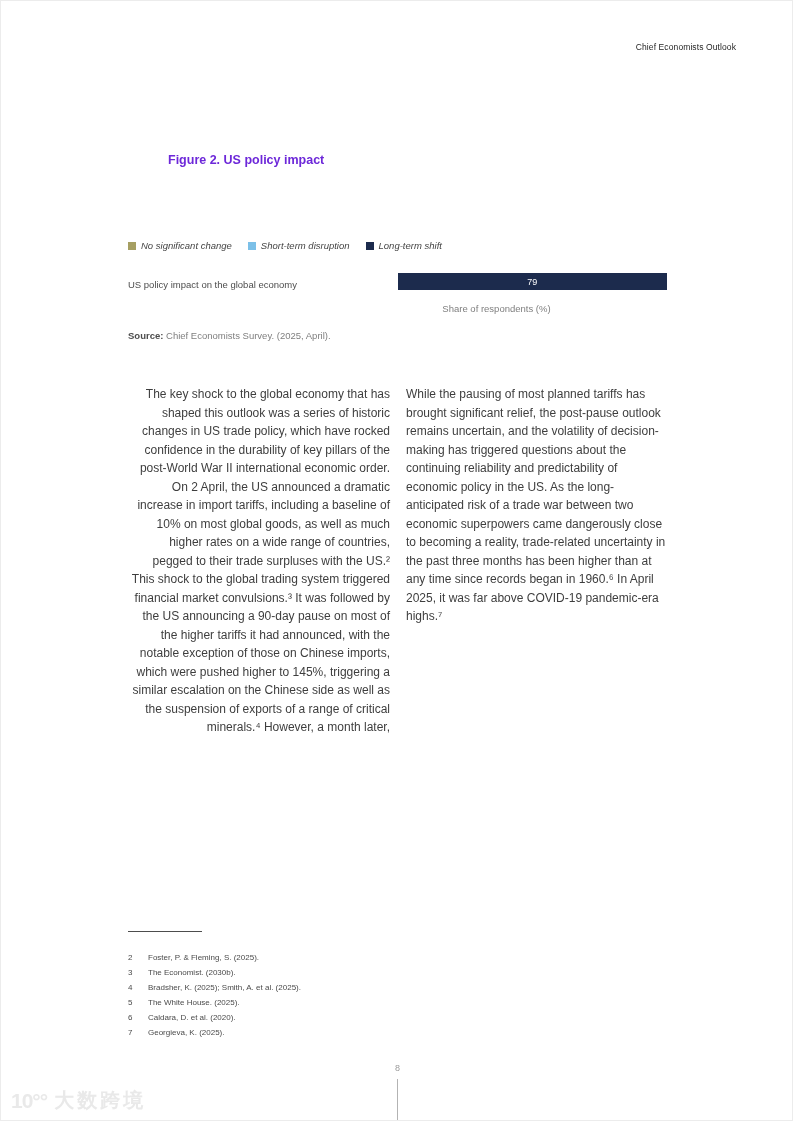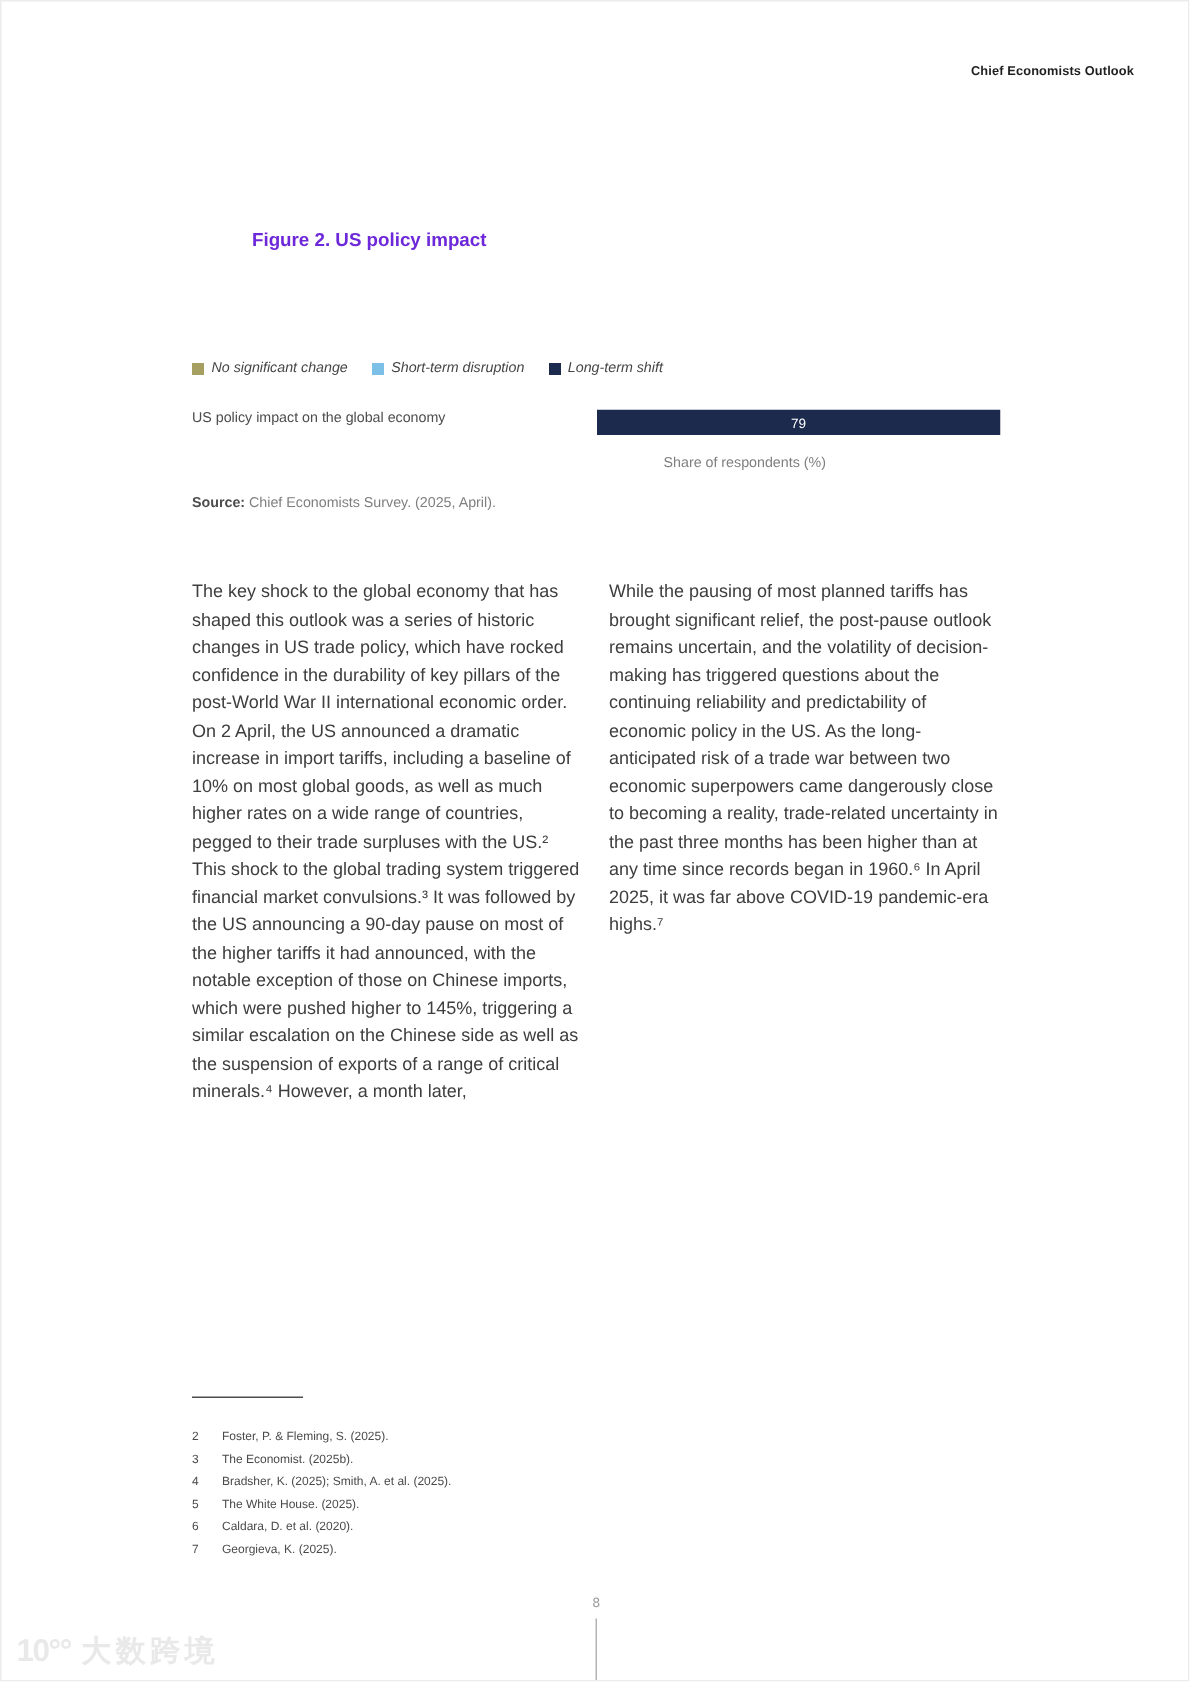--- a/index.html
+++ b/index.html
@@ -9,25 +9,24 @@
     width: 793px;
     height: 1121px;
     background: #ffffff;
     font-family: "Liberation Sans", sans-serif;
     overflow: hidden;
     border: 1px solid #ececec;
   }
   .header-right {
     position: absolute;
     top: 41px;
-    right: 36px;
+    right: 56px;
     font-size: 8.5px;
     color: #1f1f1f;
     letter-spacing: 0.1px;
-    font-weight: bold;
   }
   .figure-title {
     position: absolute;
     left: 127px;
     top: 152px;
     font-size: 12.5px;
     font-weight: bold;
     color: #6d28d9;
     padding-left: 40px;
   }
@@ -51,21 +50,21 @@
   .legend-item { display: flex; align-items: center; gap: 5px; }
   .legend-swatch { width: 8px; height: 8px; display: inline-block; }
   .legend-label { font-size: 9.5px; color: #454545; font-style: italic; }
   .chart-row {
     position: absolute;
     left: 127px;
     top: 272px;
     width: 539px;
     height: 17px;
     display: flex;
-    align-items: flex-start;
+    align-items: flex-end;
   }
   .chart-cat-label {
     width: 198px;
     font-size: 9.5px;
     color: #4d4d4d;
     flex-shrink: 0;
   }
   .bar-track {
     flex: 1;
     height: 17px;
@@ -97,21 +96,21 @@
     color: #7f7f7f;
   }
   .source-line .src-label { font-weight: bold; color: #4d4d4d; }
   .body-col {
     position: absolute;
     top: 384px;
     font-size: 12px;
     line-height: 18.5px;
     color: #3e3e3e;
   }
-  .body-col-1 { left: 127px; width: 262px; }
+  .body-col-1 { left: 127px; width: 262px; text-align: right; }
   .body-col-2 { left: 405px; width: 266px; }
   .body-col p + p { margin-top: 18.5px; }
   .fn-divider {
     position: absolute;
     left: 127px;
     top: 930px;
     width: 74px;
     border-top: 1px solid #4d4d4d;
   }
   .footnotes {
@@ -206,21 +205,21 @@
 
   <div class="fn-divider"></div>
 
   <div class="footnotes">
     <div class="fn-row">
       <span class="fn-num">2</span>
       <span class="fn-text">Foster, P. &amp; Fleming, S. (2025).</span>
     </div>
     <div class="fn-row">
       <span class="fn-num">3</span>
-      <span class="fn-text">The Economist. (2025b).</span>
+      <span class="fn-text">The Economist. (2030b).</span>
     </div>
     <div class="fn-row">
       <span class="fn-num">4</span>
       <span class="fn-text">Bradsher, K. (2025); Smith, A. et al. (2025).</span>
     </div>
     <div class="fn-row">
       <span class="fn-num">5</span>
       <span class="fn-text">The White House. (2025).</span>
     </div>
     <div class="fn-row">

